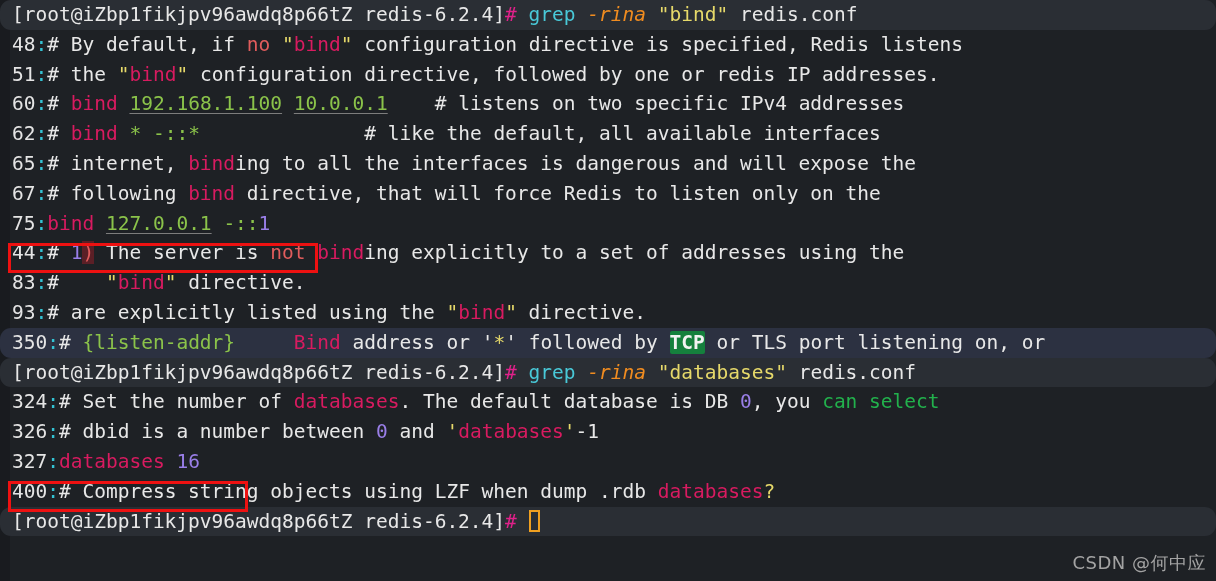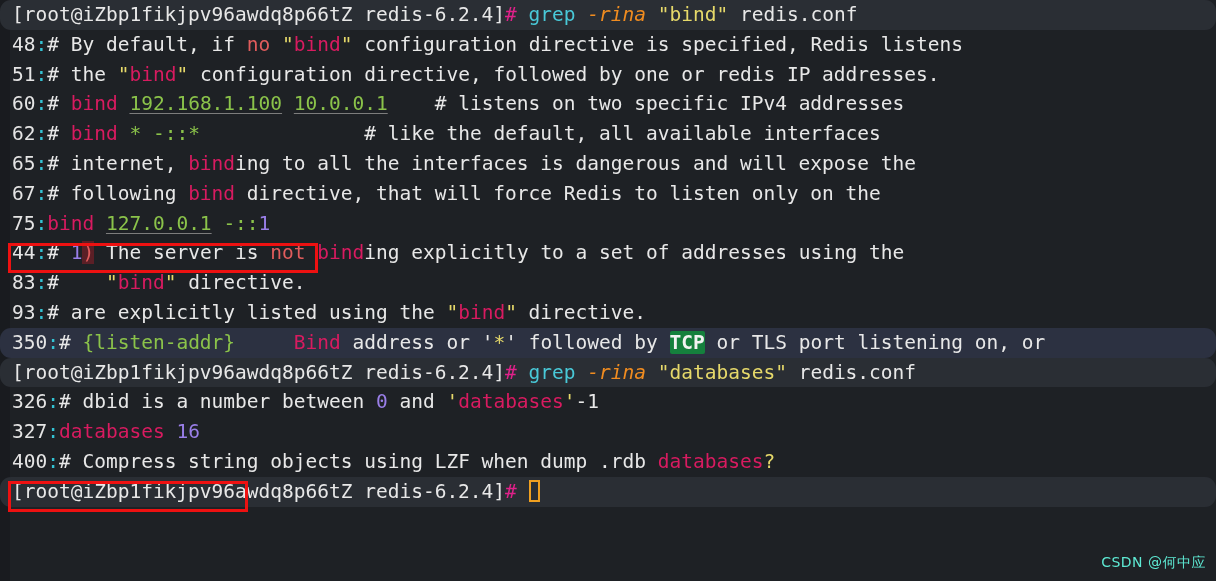--- a/index.html
+++ b/index.html
@@ -67,23 +67,23 @@
   .redbox {
     position: absolute;
     border: 3px solid #ee1111;
     box-sizing: border-box;
     pointer-events: none;
   }
   #watermark {
     position: absolute;
     right: 10px;
     bottom: 3px;
-    color: #5eead4;
+    color: #a3a3a3;
     font-family: "DejaVu Sans", "Liberation Sans", sans-serif;
-    font-size: 14px;
+    font-size: 18px;
     letter-spacing: 0.5px;
   }
 </style>
 </head>
 <body>
 
 <div id="terminal">
 
   <div id="gutter"></div>
 
@@ -107,20 +107,21 @@
   <div class="row"><span class="c-ln">44</span><span class="c-colon">:</span><span class="c-white"># </span><span class="c-num">1</span><span class="sel-paren c-red">)</span><span class="c-white"> The server is </span><span class="c-red">not</span><span class="c-white"> </span><span class="c-bind">bind</span><span class="c-white">ing explicitly to a set of addresses using the</span></div>
 
   <div class="row"><span class="c-ln">83</span><span class="c-colon">:</span><span class="c-white">#    </span><span class="c-yellow">"</span><span class="c-bind">bind</span><span class="c-yellow">"</span><span class="c-white"> directive.</span></div>
 
   <div class="row"><span class="c-ln">93</span><span class="c-colon">:</span><span class="c-white"># are explicitly listed using the </span><span class="c-yellow">"</span><span class="c-bind">bind</span><span class="c-yellow">"</span><span class="c-white"> directive.</span></div>
 
   <div class="row row-hl"><span class="c-ln">350</span><span class="c-colon">:</span><span class="c-white"># </span><span class="c-green">{listen-addr}</span><span class="c-white">     </span><span class="c-bind">Bind</span><span class="c-white"> address or </span><span class="c-white">'</span><span class="c-yellow">*</span><span class="c-white">' followed by </span><span class="sel-tcp">TCP</span><span class="c-white"> or TLS port listening on, or</span></div>
 
   <div class="row row-prompt"><span class="c-white">[root@iZbp1fikjpv96awdq8p66tZ redis-6.2.4]</span><span class="c-magenta">#</span><span class="c-white"> </span><span class="c-cyan">grep</span><span class="c-white"> </span><span class="c-orange">-rina</span><span class="c-white"> </span><span class="c-yellow">"databases"</span><span class="c-white"> </span><span class="c-white">redis.conf</span></div>
 
+  <div class="row"><span class="c-ln">324</span><span class="c-colon">:</span><span class="c-white"># Set the number of </span><span class="c-bind">databases</span><span class="c-white">. The default database is DB </span><span class="c-num">0</span><span class="c-white">, you </span><span class="c-greenb">can select</span></div>
 
   <div class="row"><span class="c-ln">326</span><span class="c-colon">:</span><span class="c-white"># dbid is a number between </span><span class="c-num">0</span><span class="c-white"> and </span><span class="c-yellow">'</span><span class="c-bind">databases</span><span class="c-yellow">'</span><span class="c-white">-1</span></div>
 
   <div class="row"><span class="c-ln">327</span><span class="c-colon">:</span><span class="c-bind">databases</span><span class="c-white"> </span><span class="c-num">16</span></div>
 
   <div class="row"><span class="c-ln">400</span><span class="c-colon">:</span><span class="c-white"># Compress string objects using LZF when dump .rdb </span><span class="c-bind">databases</span><span class="c-yellow">?</span></div>
 
   <div class="row row-prompt"><span class="c-white">[root@iZbp1fikjpv96awdq8p66tZ redis-6.2.4]</span><span class="c-magenta">#</span><span class="c-white"> </span><span class="cursor"></span></div>
 
   <div class="redbox" style="left:8px; top:243px; width:310px; height:30px;"></div>

